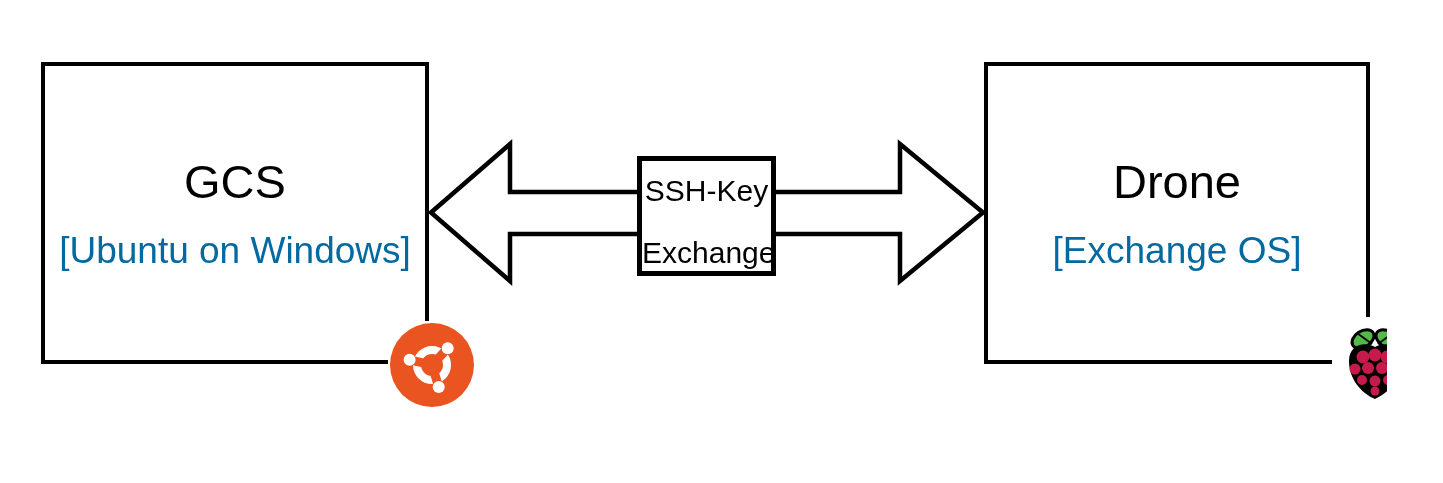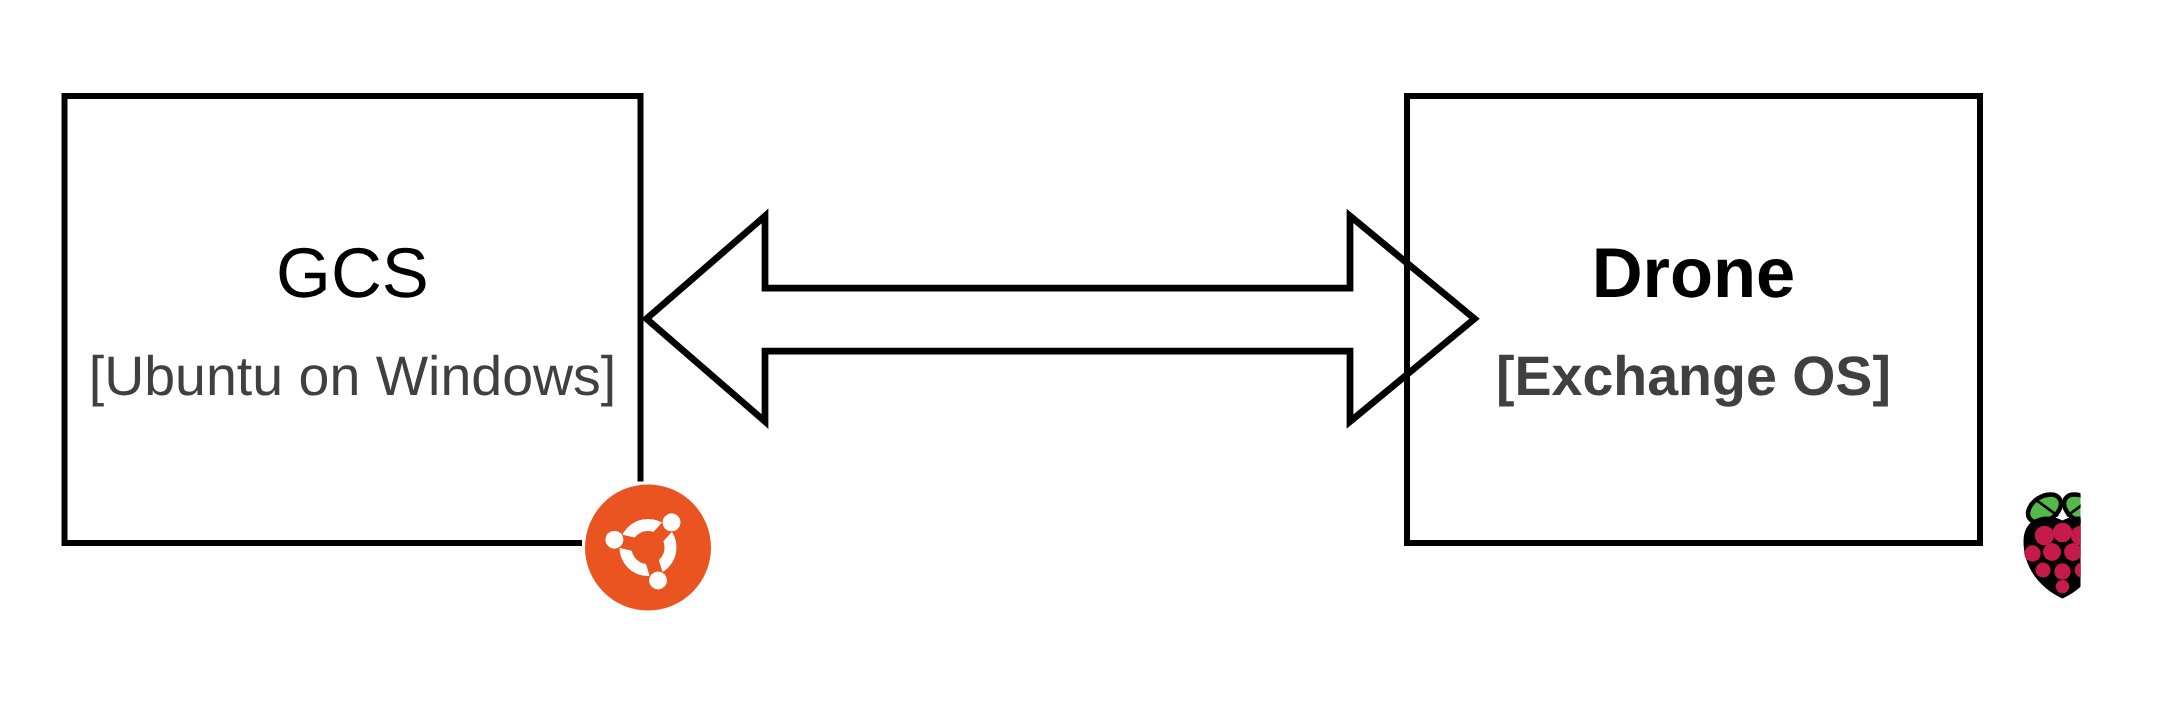--- a/index.html
+++ b/index.html
@@ -26,41 +26,41 @@
   .node {
     position: absolute;
     top: 62px;
     height: 302px;
     border: 4px solid #000000;
     box-sizing: border-box;
     background: transparent;
     z-index: 2;
   }
   .node-left  { left: 41px;  width: 388px; }
-  .node-right { left: 936px; width: 386px; font-weight: bold; }
+  .node-right { left: 984px; width: 386px; }
   .node-title {
     position: absolute;
     left: 0;
     width: 100%;
     top: 92px;
     text-align: center;
     font-size: 47px;
     line-height: 47px;
     color: #000000;
     white-space: nowrap;
   }
   .node-subtitle {
     position: absolute;
     left: 0;
     width: 100%;
     top: 166px;
     text-align: center;
     font-size: 37px;
     line-height: 37px;
-    color: #404040;
+    color: #0369a1;
     white-space: nowrap;
   }
   .ssh-box {
     position: absolute;
     left: 637px;
     top: 156px;
     width: 139px;
     height: 120px;
     border: 5px solid #000000;
     box-sizing: border-box;
@@ -100,20 +100,24 @@
   <div class="node node-left">
     <div class="node-title">GCS</div>
     <div class="node-subtitle">[Ubuntu on Windows]</div>
   </div>
 
   <div class="node node-right">
     <div class="node-title">Drone</div>
     <div class="node-subtitle">[Exchange OS]</div>
   </div>
 
+  <div class="ssh-box">
+    <div class="ssh-line ssh-line-1">SSH-Key</div>
+    <div class="ssh-line ssh-line-2">Exchange</div>
+  </div>
 
   <div class="logo logo-ubuntu">
     <svg width="88" height="88" viewBox="0 0 88 88">
       <circle cx="44" cy="44" r="42" fill="#E95420"></circle>
       <circle cx="44" cy="44" r="15" fill="none" stroke="#ffffff" stroke-width="8"></circle>
       <g stroke-width="9" stroke-linecap="butt" stroke="#E95420">
         <line x1="49.5" y1="38.2" x2="59.0" y2="27.9"></line>
         <line x1="46.3" y1="51.6" x2="50.4" y2="65.0"></line>
         <line x1="36.2" y1="42.2" x2="22.6" y2="39.1"></line>
       </g>

